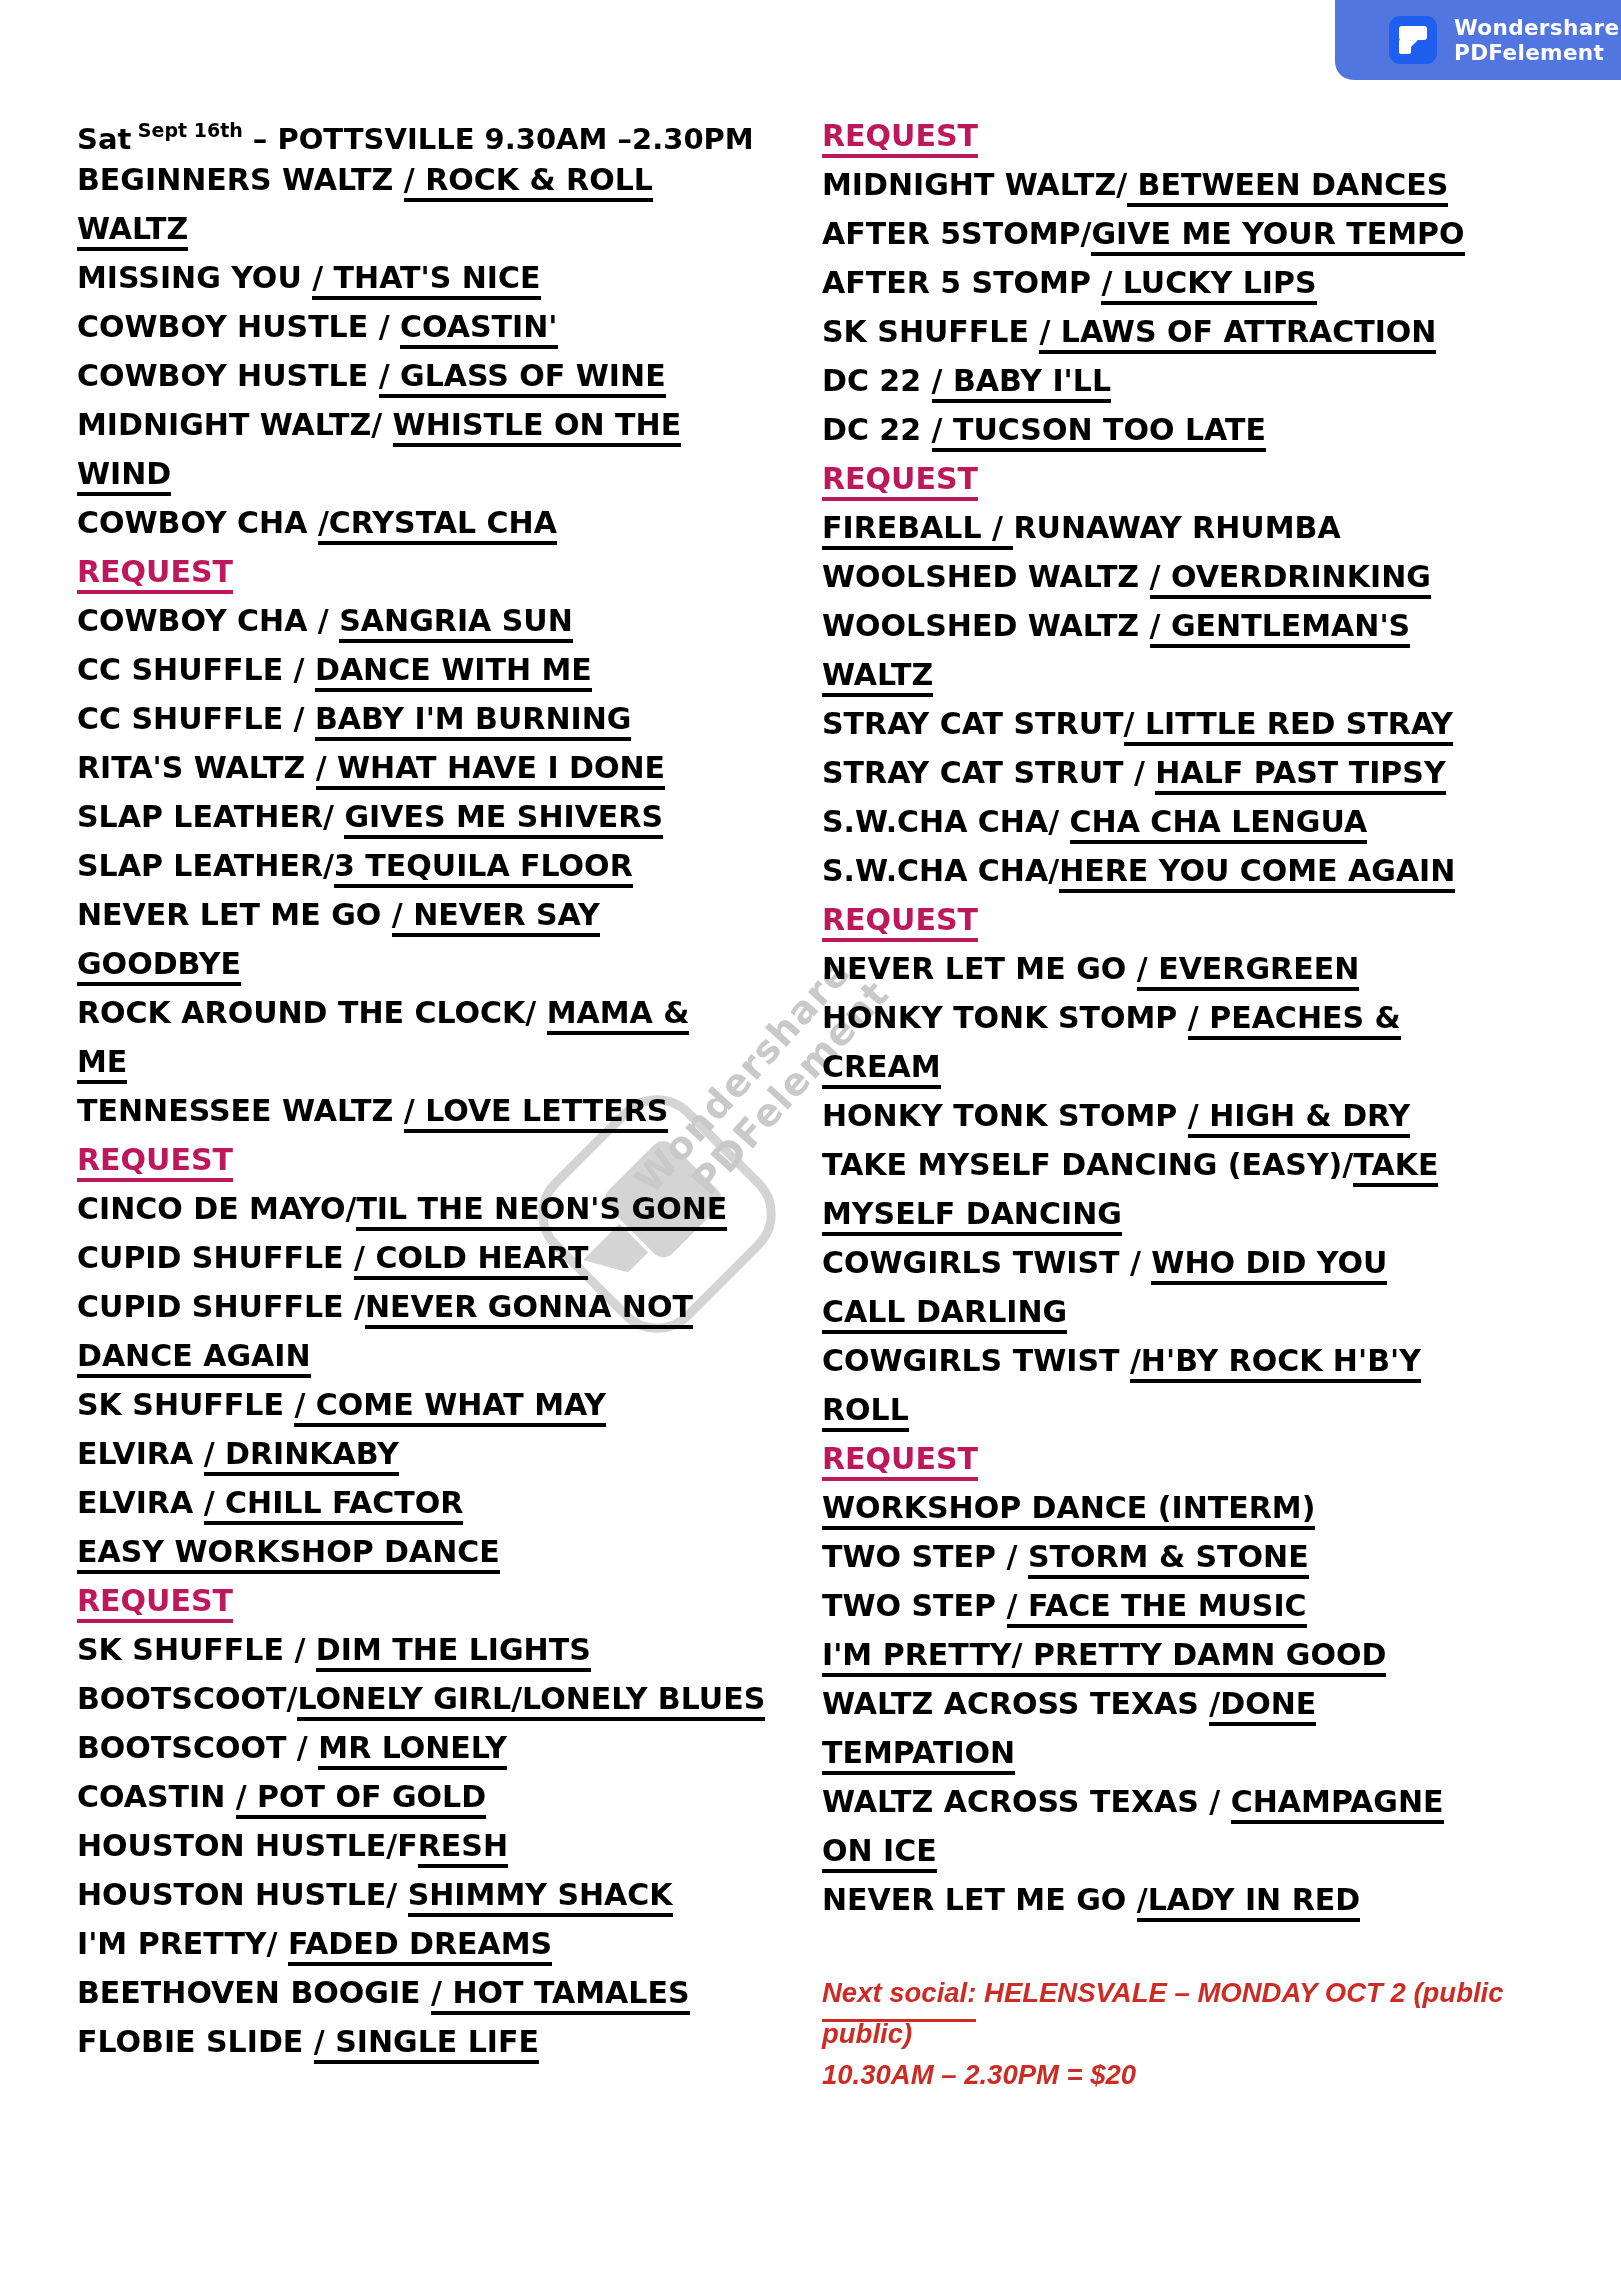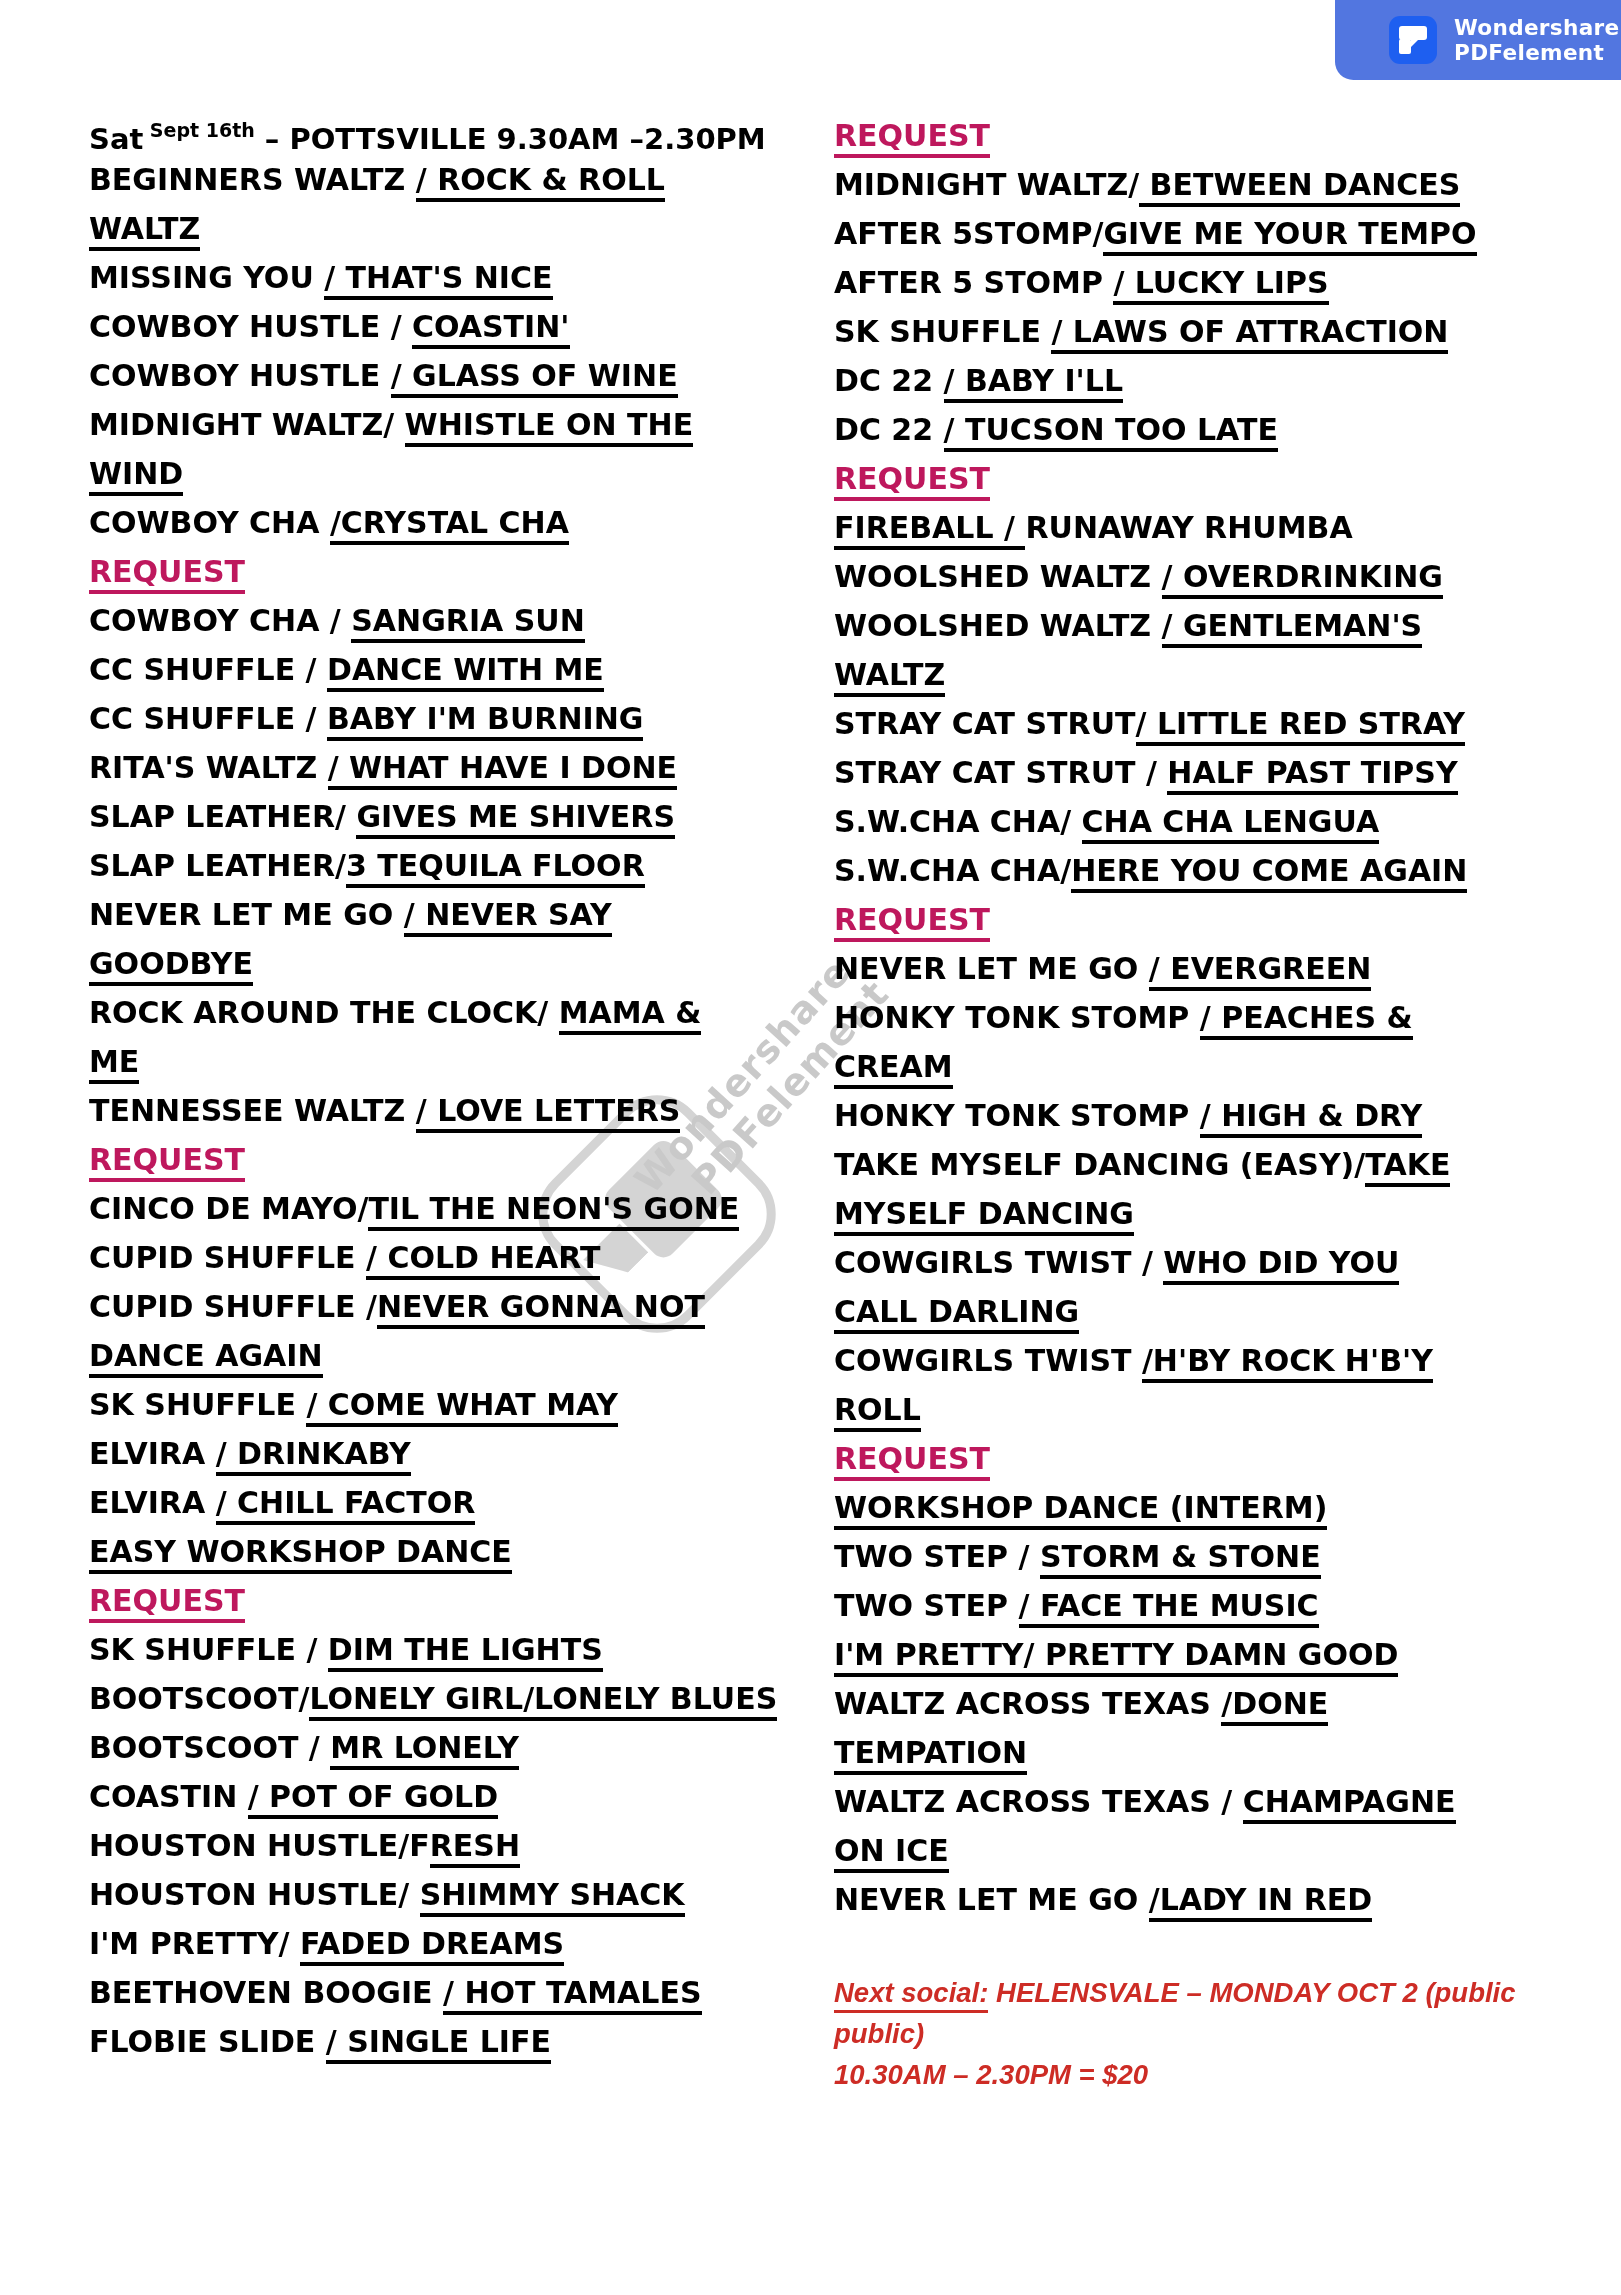--- a/index.html
+++ b/index.html
@@ -48,21 +48,21 @@
   }
   .wm-text{
     position:absolute;left:627px;top:1173px;
     transform:rotate(-48deg);transform-origin:0 0;
     color:#c9c9c9;font-weight:700;font-size:38px;line-height:43px;
     letter-spacing:1.3px;white-space:nowrap;
   }
   .wm-l2{margin-left:37px;}
 
   
-  .col{position:absolute;z-index:2;margin-left:12px;}
+  .col{position:absolute;z-index:2;}
   .col-left{left:77px;top:106px;width:736px;}
   .col-right{left:822px;top:111px;width:782px;}
 
   .header-line{
     height:49px;line-height:49px;
     font-weight:700;font-size:29px;color:#000;white-space:nowrap;
   }
   .sup{font-size:19px;vertical-align:12.4px;margin-left:6.5px;}
 
   .line{
@@ -73,21 +73,21 @@
   .line.request{color:#be185d;}
 
   
   .social{
     margin-top:48px;
     color:#cd2c25;
     font-family:"Liberation Sans",sans-serif;
     font-style:italic;font-weight:700;
     font-size:27.5px;line-height:41px;white-space:nowrap;
   }
-  .social-line span.u{border-bottom:3.3px solid currentColor;padding-bottom:2px;}
+  .social-line span.u{border-bottom:3.3px solid currentColor;padding-bottom:11px;}
 </style>
 </head>
 <body>
 
 <div class="page">
 
   <div class="watermark">
     <div class="wm-logo">
       <div class="wm-diamond"></div>
       <div class="wm-tail"></div>

